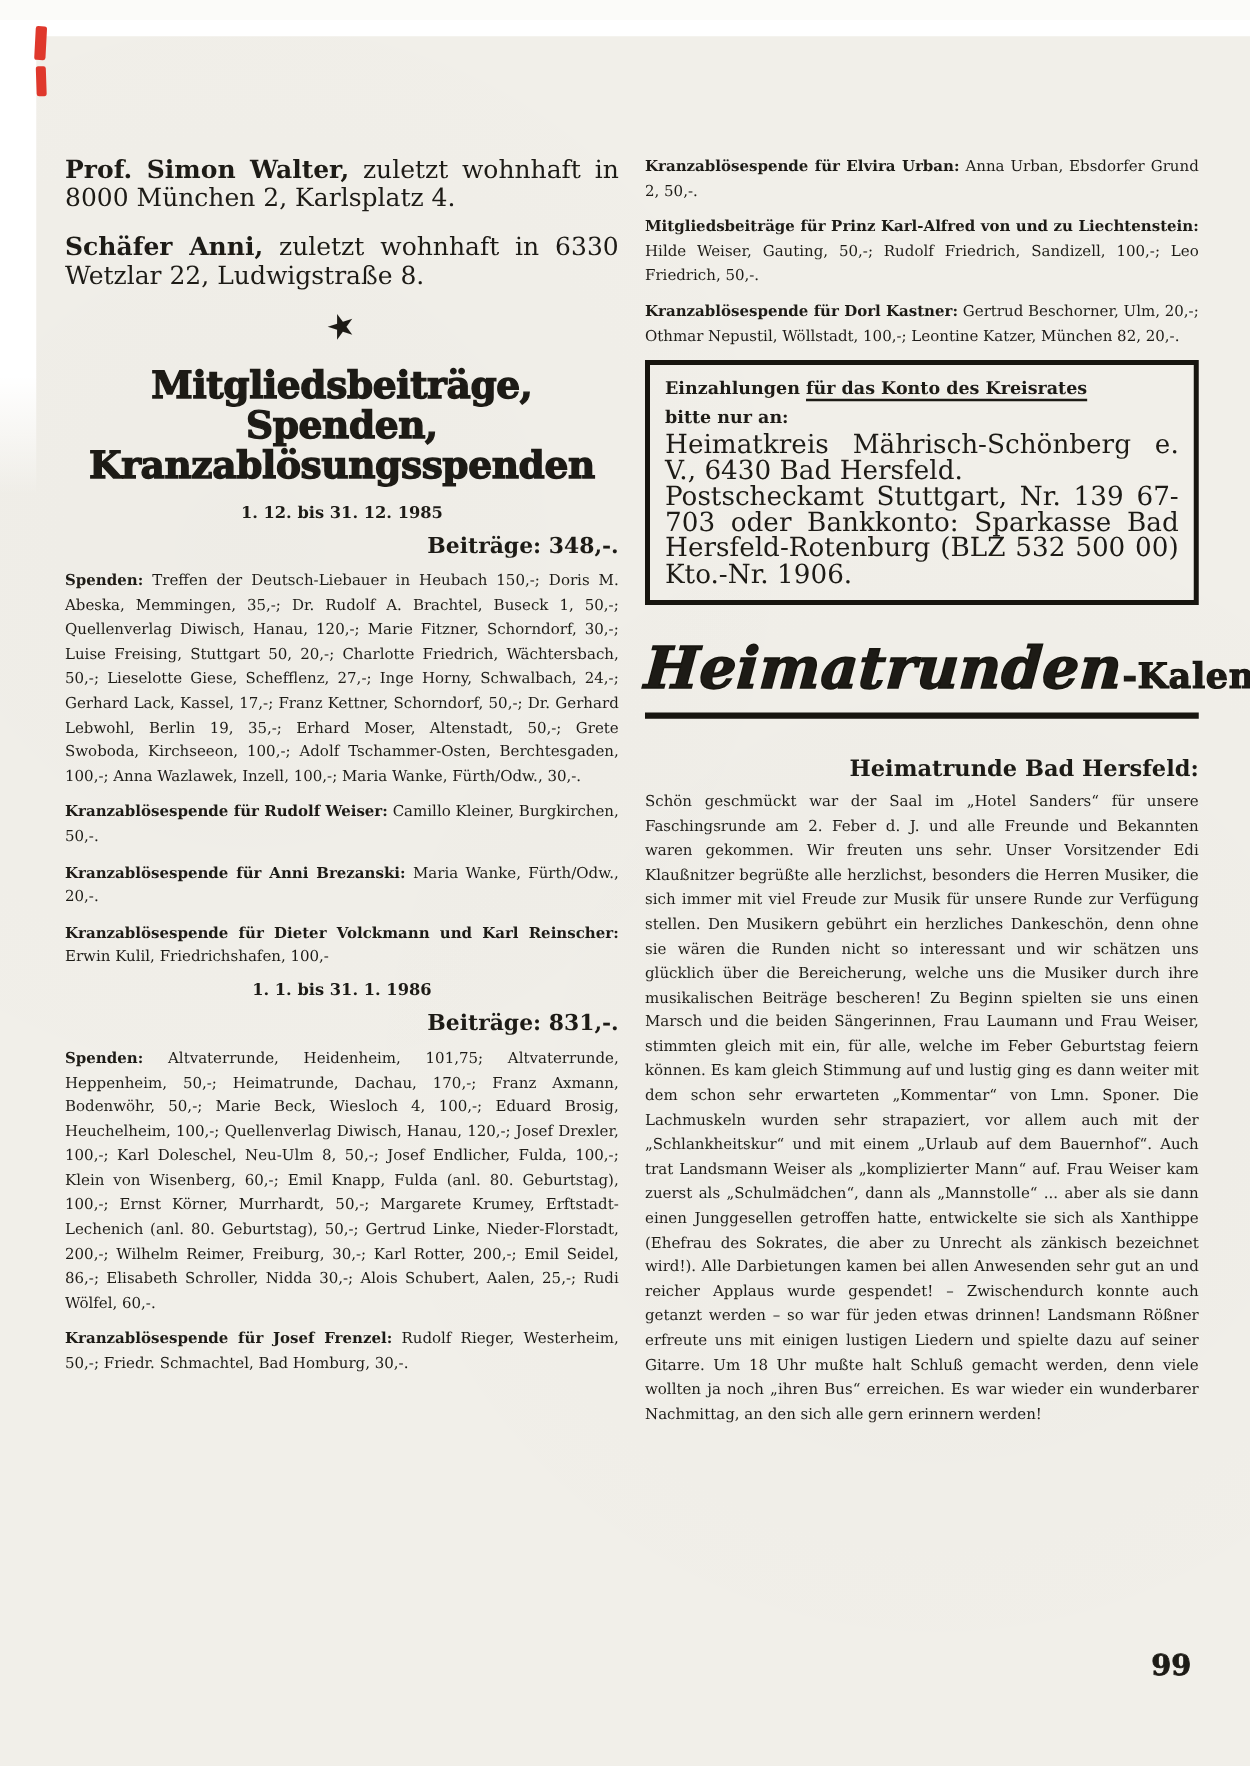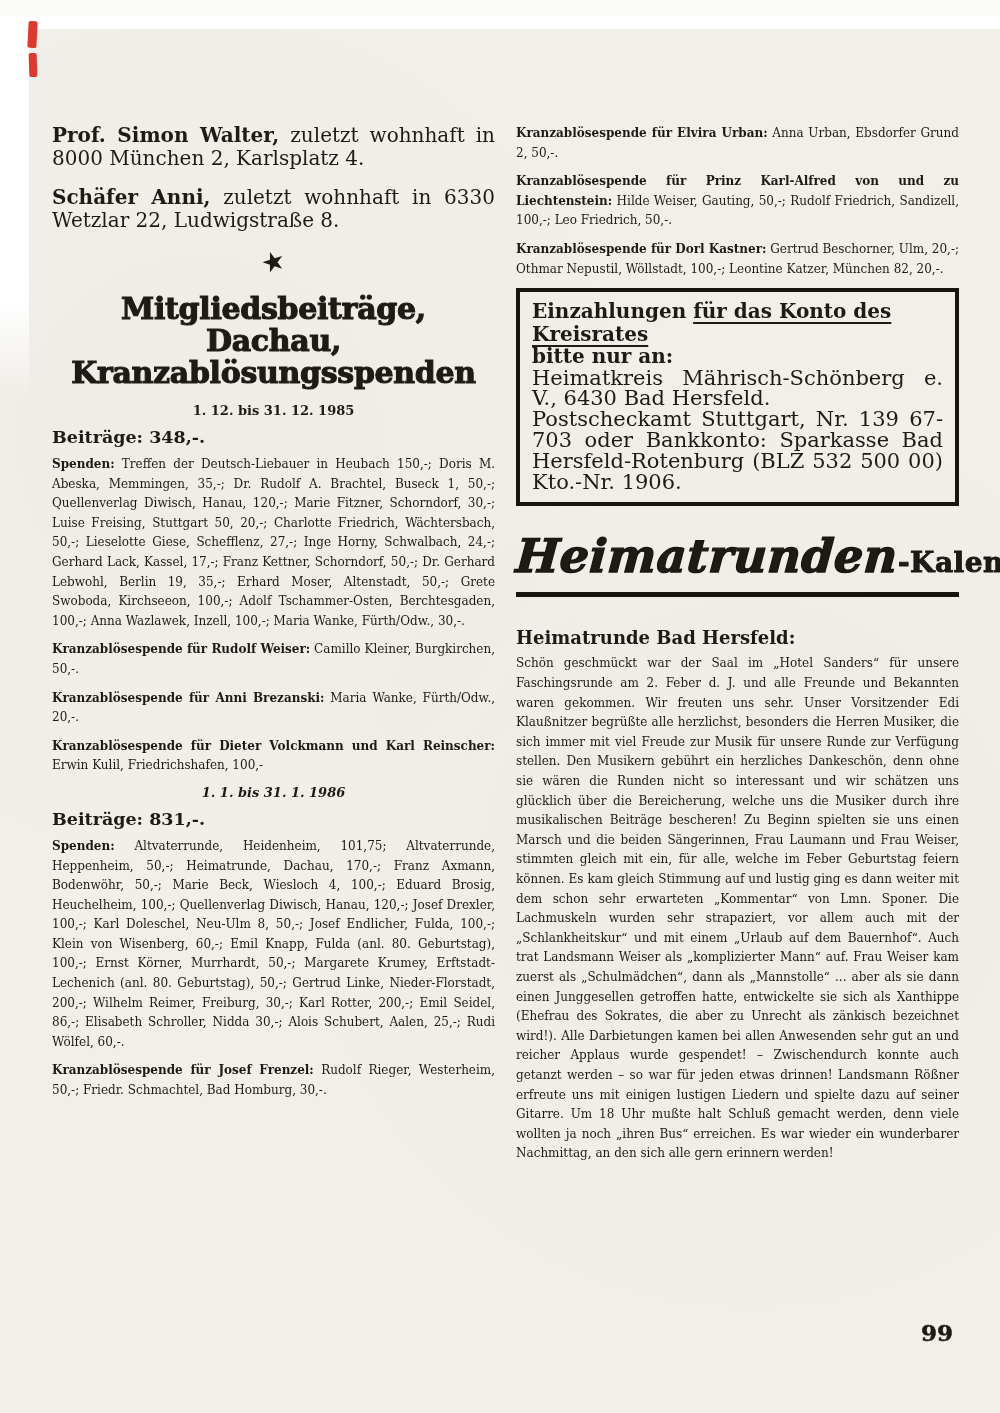--- a/index.html
+++ b/index.html
@@ -24,21 +24,21 @@
   .red-mark { position:absolute; background:#df382c; border-radius:2px; }
   .red-mark.m1 { left:28px; top:5px;  width:9px; height:27px; transform:rotate(3deg); }
   .red-mark.m2 { left:29px; top:37px; width:8px; height:24px; transform:rotate(-2deg); }
 
   .columns {
     position:absolute; top:108px; left:52px;
     display:flex; gap:21px;
   }
   .col { width:443px; }
 
-  p { margin:0; }
+  p { margin:0;text-align:right; }
   .body-p {
     font-size:12px; line-height:19.6px; text-align:justify;
     margin-bottom:9px;
   }
   .lead { font-weight:bold; }
 
   .notice {
     font-size:20px; line-height:23px; text-align:justify;
     margin-bottom:16px;
   }
@@ -61,21 +61,21 @@
     margin:4px 0 9px;
   }
   .beitraege { font-weight:bold; font-size:17.5px; margin-bottom:8px; }
 
   .konto-box {
     border:4px solid #17150f;
     padding:8px 12px 10px 12px;
     margin:6px 0 20px;
   }
   .konto-box .box-title {
-    font-weight:bold; font-size:20px; line-height:22.5px; text-align:left;
+    font-weight:bold; font-size:14px; line-height:22.5px; text-align:left;
   }
   .konto-box .underlined {
     text-decoration:underline;
     text-decoration-thickness:2px;
     text-underline-offset:3.5px;
   }
   .konto-box .box-line {
     font-size:21px; line-height:20.8px; text-align:justify;
   }
 
@@ -118,45 +118,45 @@
     <div class="col">
 
       <p class="notice"><span class="lead">Prof. Simon Walter,</span><span> zuletzt wohnhaft in 8000 München 2, Karlsplatz 4.</span></p>
 
       <p class="notice"><span class="lead">Schäfer Anni,</span><span> zuletzt wohnhaft in 6330 Wetzlar 22, Ludwigstraße 8.</span></p>
 
       <div class="star-row"><span class="glyph">★</span></div>
 
 
       <div class="section-title">
-        <div>Mitgliedsbeiträge, Dachau,</div>
+        <div>Mitgliedsbeiträge, Spenden,</div>
         <div>Kranzablösungsspenden</div>
       </div>
 
       <p class="date-line">1. 12. bis 31. 12. 1985</p>
       <p class="beitraege">Beiträge: 348,-.</p>
 
       <p class="body-p"><span class="lead">Spenden:</span><span> Treffen der Deutsch-Liebauer in Heubach 150,-; Doris M. Abeska, Memmingen, 35,-; Dr. Rudolf A. Brachtel, Buseck 1, 50,-; Quellenverlag Diwisch, Hanau, 120,-; Marie Fitzner, Schorndorf, 30,-; Luise Freising, Stuttgart 50, 20,-; Charlotte Friedrich, Wächtersbach, 50,-; Lieselotte Giese, Schefflenz, 27,-; Inge Horny, Schwalbach, 24,-; Gerhard Lack, Kassel, 17,-; Franz Kettner, Schorndorf, 50,-; Dr. Gerhard Lebwohl, Berlin 19, 35,-; Erhard Moser, Altenstadt, 50,-; Grete Swoboda, Kirchseeon, 100,-; Adolf Tschammer-Osten, Berchtesgaden, 100,-; Anna Wazlawek, Inzell, 100,-; Maria Wanke, Fürth/Odw., 30,-.</span></p>
 
       <p class="body-p"><span class="lead">Kranzablösespende für Rudolf Weiser:</span><span> Camillo Kleiner, Burgkirchen, 50,-.</span></p>
       <p class="body-p"><span class="lead">Kranzablösespende für Anni Brezanski:</span><span> Maria Wanke, Fürth/Odw., 20,-.</span></p>
       <p class="body-p"><span class="lead">Kranzablösespende für Dieter Volckmann und Karl Reinscher:</span><span> Erwin Kulil, Friedrichshafen, 100,-</span></p>
 
-      <p class="date-line" style="font-style:italic;">1. 1. bis 31. 1. 1986</p>
+      <p class="date-line" style="">1. 1. bis 31. 1. 1986</p>
       <p class="beitraege">Beiträge: 831,-.</p>
 
       <p class="body-p"><span class="lead">Spenden:</span><span> Altvaterrunde, Heidenheim, 101,75; Altvaterrunde, Heppenheim, 50,-; Heimatrunde, Dachau, 170,-; Franz Axmann, Bodenwöhr, 50,-; Marie Beck, Wiesloch 4, 100,-; Eduard Brosig, Heuchelheim, 100,-; Quellenverlag Diwisch, Hanau, 120,-; Josef Drexler, 100,-; Karl Doleschel, Neu-Ulm 8, 50,-; Josef Endlicher, Fulda, 100,-; Klein von Wisenberg, 60,-; Emil Knapp, Fulda (anl. 80. Geburtstag), 100,-; Ernst Körner, Murrhardt, 50,-; Margarete Krumey, Erftstadt-Lechenich (anl. 80. Geburtstag), 50,-; Gertrud Linke, Nieder-Florstadt, 200,-; Wilhelm Reimer, Freiburg, 30,-; Karl Rotter, 200,-; Emil Seidel, 86,-; Elisabeth Schroller, Nidda 30,-; Alois Schubert, Aalen, 25,-; Rudi Wölfel, 60,-.</span></p>
 
       <p class="body-p"><span class="lead">Kranzablösespende für Josef Frenzel:</span><span> Rudolf Rieger, Westerheim, 50,-; Friedr. Schmachtel, Bad Homburg, 30,-.</span></p>
     </div>
 
     <div class="col">
 
       <p class="body-p"><span class="lead">Kranzablösespende für Elvira Urban:</span><span> Anna Urban, Ebsdorfer Grund 2, 50,-.</span></p>
-      <p class="body-p"><span class="lead">Kranzablösespende für Prinz Karl-Alfred von und zu Liechtenstein:</span><span> Hilde Weiser, Gauting, 50,-; Rudolf Friedrich, Sandizell, 100,-; Leo Friedrich, 50,-.</span></p>
+      <p class="body-p"><span class="lead">Mitgliedsbeiträge für Prinz Karl-Alfred von und zu Liechtenstein:</span><span> Hilde Weiser, Gauting, 50,-; Rudolf Friedrich, Sandizell, 100,-; Leo Friedrich, 50,-.</span></p>
       <p class="body-p"><span class="lead">Kranzablösespende für Dorl Kastner:</span><span> Gertrud Beschorner, Ulm, 20,-; Othmar Nepustil, Wöllstadt, 100,-; Leontine Katzer, München 82, 20,-.</span></p>
 
       <div class="konto-box">
         <p class="box-title"><span>Einzahlungen </span><span class="underlined">für das Konto des Kreisrates</span></p>
         <p class="box-title">bitte nur an:</p>
         <p class="box-line">Heimatkreis Mährisch-Schönberg e. V., 6430 Bad Hersfeld.</p>
         <p class="box-line">Postscheckamt Stuttgart, Nr. 139 67-703 oder Bankkonto: Sparkasse Bad Hersfeld-Rotenburg (BLZ 532 500 00) Kto.-Nr. 1906.</p>
       </div>
 
       <div class="kalender-title"><span class="script">Heimatrunden</span><span class="rest">-Kalender</span></div>

